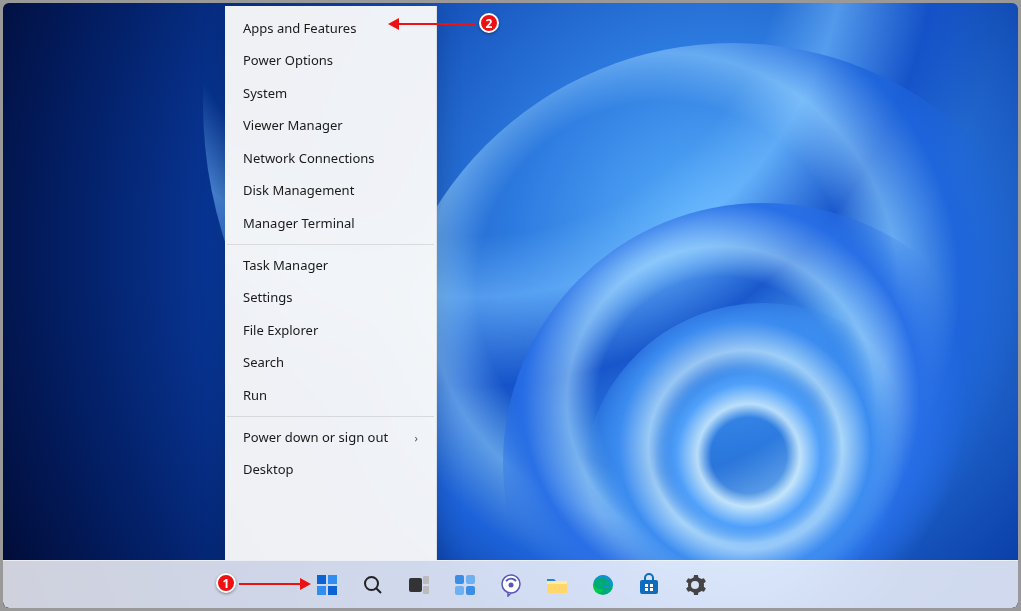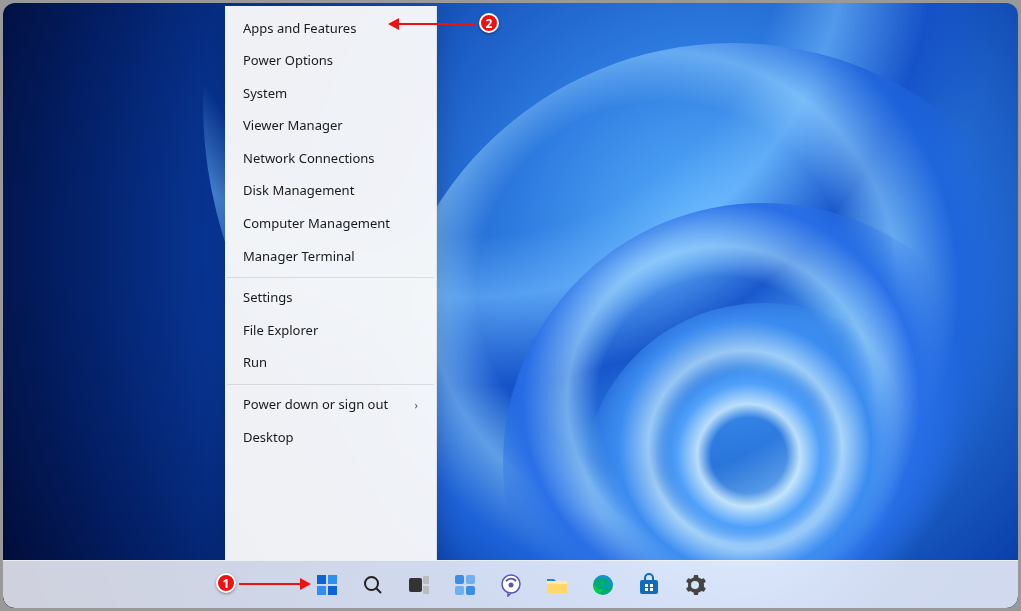--- a/index.html
+++ b/index.html
@@ -6,21 +6,21 @@
   html, body { width: 1021px; height: 611px; overflow: hidden; font-family: "Segoe UI", system-ui, sans-serif; }
   .screen {
     position: relative;
     width: 1021px;
     height: 611px;
     background: #999;
   }
   .desktop {
     position: absolute;
     inset: 3px;
-    border-radius: 12px;
+    border-radius: 6px;
     overflow: hidden;
     background: radial-gradient(circle at 70% 40%, #5eb6ff 0%, #2d7be0 25%, #0a3fa8 55%, #032068 80%, #010a33 100%);
   }
   
   .ribbon {
     position: absolute;
     border-radius: 50%;
     filter: blur(0.5px);
   }
   .r1 { width: 900px; height: 900px; left: 200px; top: -350px;
@@ -144,31 +144,34 @@
         <div class="ctx-item">
           <span>Viewer Manager</span>
         </div>
         <div class="ctx-item">
           <span>Network Connections</span>
         </div>
         <div class="ctx-item">
           <span>Disk Management</span>
         </div>
         <div class="ctx-item">
-          <span>Computer Management</span>
-        </div>
-        <div class="ctx-item">
           <span>Manager Terminal</span>
         </div>
         <div class="ctx-sep"></div>
         <div class="ctx-item">
+          <span>Task Manager</span>
+        </div>
+        <div class="ctx-item">
           <span>Settings</span>
         </div>
         <div class="ctx-item">
           <span>File Explorer</span>
+        </div>
+        <div class="ctx-item">
+          <span>Search</span>
         </div>
         <div class="ctx-item">
           <span>Run</span>
         </div>
         <div class="ctx-sep"></div>
         <div class="ctx-item">
           <span>Power down or sign out</span>
           <span class="chev">›</span>
         </div>
         <div class="ctx-item">

